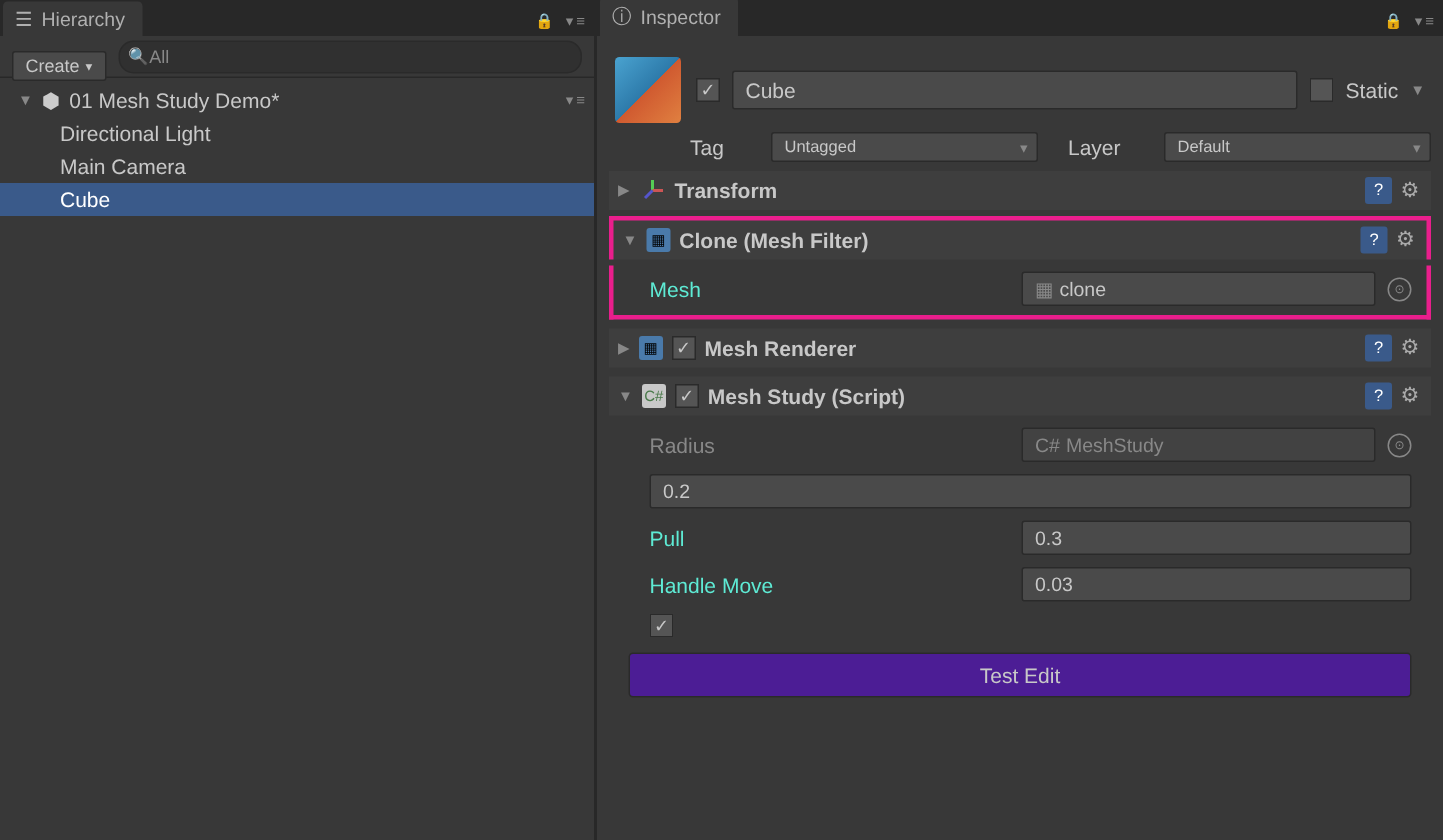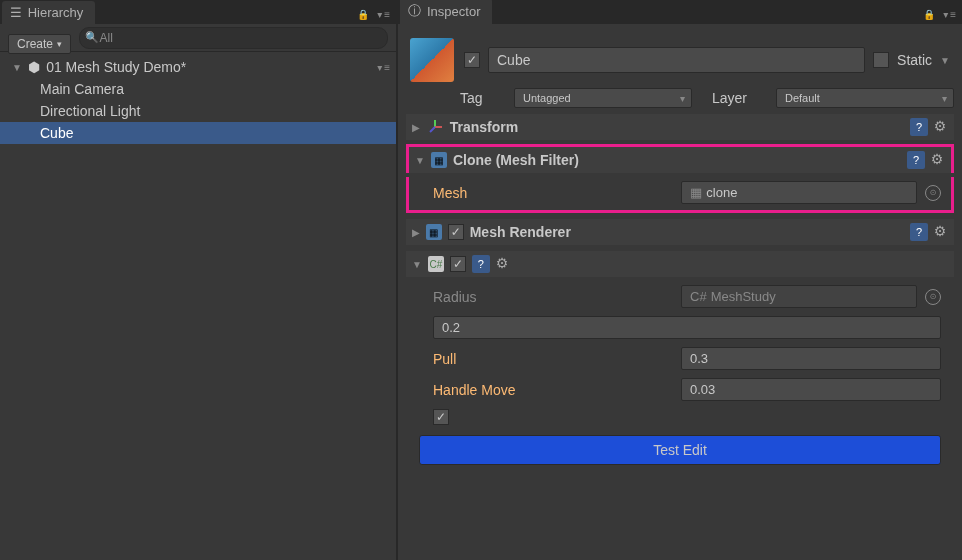--- a/index.html
+++ b/index.html
@@ -53,28 +53,28 @@
 .comp-icons { display: flex; gap: 4px; }
 .small-icon { width: 16px; height: 16px; display: flex; align-items: center; justify-content: center; color: #888; font-size: 12px; }
 .help-icon { background: #3a5a8a; color: #fff; border-radius: 2px; width: 18px; height: 18px; font-size: 11px; display:flex; align-items:center; justify-content:center; }
 .gear-icon::after { content: "⚙"; color: #aaa; font-size: 14px; }
 .transform-axes { width: 18px; height: 18px; }
 
 
 .prop-section { border: 3px solid transparent; border-top: none; padding-bottom: 2px; }
 .prop-section.highlighted { border-color: #e91e8c; }
 .prop-row { display: flex; align-items: center; padding: 4px 10px 4px 24px; gap: 8px; }
-.prop-label { color: #fdba74; font-size: 14px; width: 240px; }
+.prop-label { color: #5eead4; font-size: 14px; width: 240px; }
 .prop-value { flex: 1; background: #4a4a4a; color: #c8c8c8; border: 1px solid #2a2a2a; padding: 3px 8px; font-size: 13px; border-radius: 2px; }
 .prop-value.disabled { background: #424242; color: #888; }
 .obj-field { display: flex; align-items: center; gap: 4px; }
 .target-btn { width: 16px; height: 16px; border-radius: 50%; border: 1px solid #888; display: flex; align-items: center; justify-content: center; cursor: pointer; color: #888; font-size: 8px; }
 
 
-.wide-btn { background: #1d4ed8; color: #c8c8c8; border: 1px solid #2a2a2a; padding: 6px; font-size: 14px; border-radius: 3px; text-align: center; cursor: pointer; margin: 6px 10px; }
+.wide-btn { background: #4c1d95; color: #c8c8c8; border: 1px solid #2a2a2a; padding: 6px; font-size: 14px; border-radius: 3px; text-align: center; cursor: pointer; margin: 6px 10px; }
 
 
 .lock-icon::after { content: "🔒"; font-size: 10px; color: #888; }
 .menu-icon { display: flex; gap: 2px; align-items: center; }
 .menu-icon span { font-size: 10px; color: #888; }
 .comp-type-icon { width: 16px; height: 16px; border-radius: 2px; display:flex; align-items:center; justify-content:center; font-size:10px; }
 .mesh-filter-icon { background: #4a7aaa; }
 .mesh-renderer-icon { background: #4a7aaa; }
 .script-icon { background: #c8c8c8; color: #4a7a4a; }
 </style>
@@ -111,24 +111,24 @@
         <span class="tri">▼</span>
         <span style="color:#ccc;">⬢</span>
         <span>01 Mesh Study Demo*</span>
       </div>
       <span class="menu-icon">
           <span>▾</span>
           <span>≡</span>
         </span>
     </div>
     <div class="tree-row indent-1">
+      <span>Directional Light</span>
+    </div>
+    <div class="tree-row indent-1">
       <span>Main Camera</span>
-    </div>
-    <div class="tree-row indent-1">
-      <span>Directional Light</span>
     </div>
     <div class="tree-row indent-1 selected">
       <span>Cube</span>
     </div>
   </div>
 </div>
 
 <div class="panel inspector-panel">
   <div class="panel-tab-row">
     <div class="panel-tab">
@@ -207,20 +207,21 @@
       <div class="comp-icons">
         <span class="help-icon">?</span>
         <span class="small-icon gear-icon"></span>
       </div>
     </div>
 
     <div class="comp-header">
       <span class="tri">▼</span>
       <span class="comp-type-icon script-icon">C#</span>
       <div class="checkbox checked"></div>
+      <span class="comp-name">Mesh Study (Script)</span>
       <div class="comp-icons">
         <span class="help-icon">?</span>
         <span class="small-icon gear-icon"></span>
       </div>
     </div>
     <div class="prop-section">
       <div class="prop-row">
         <span class="prop-label" style="color:#888;">Radius</span>
         <div class="prop-value disabled obj-field">
           <span style="color:#888;">C#</span>

